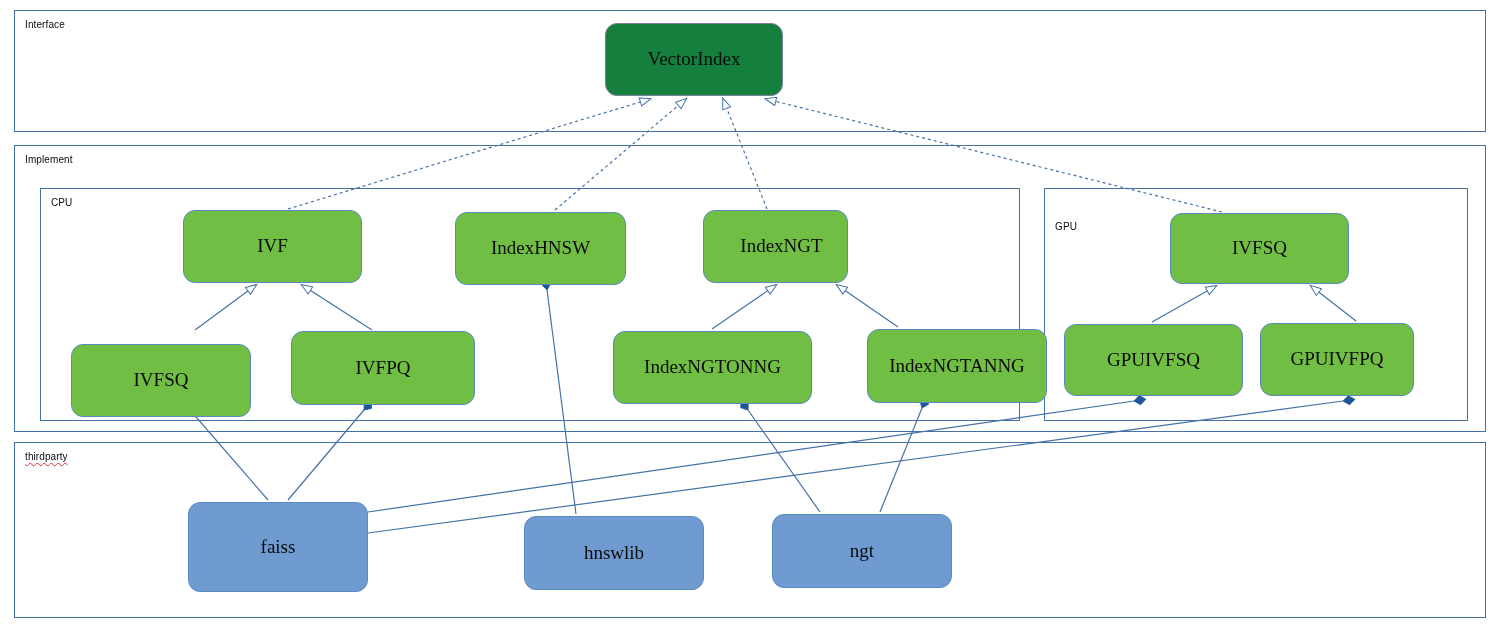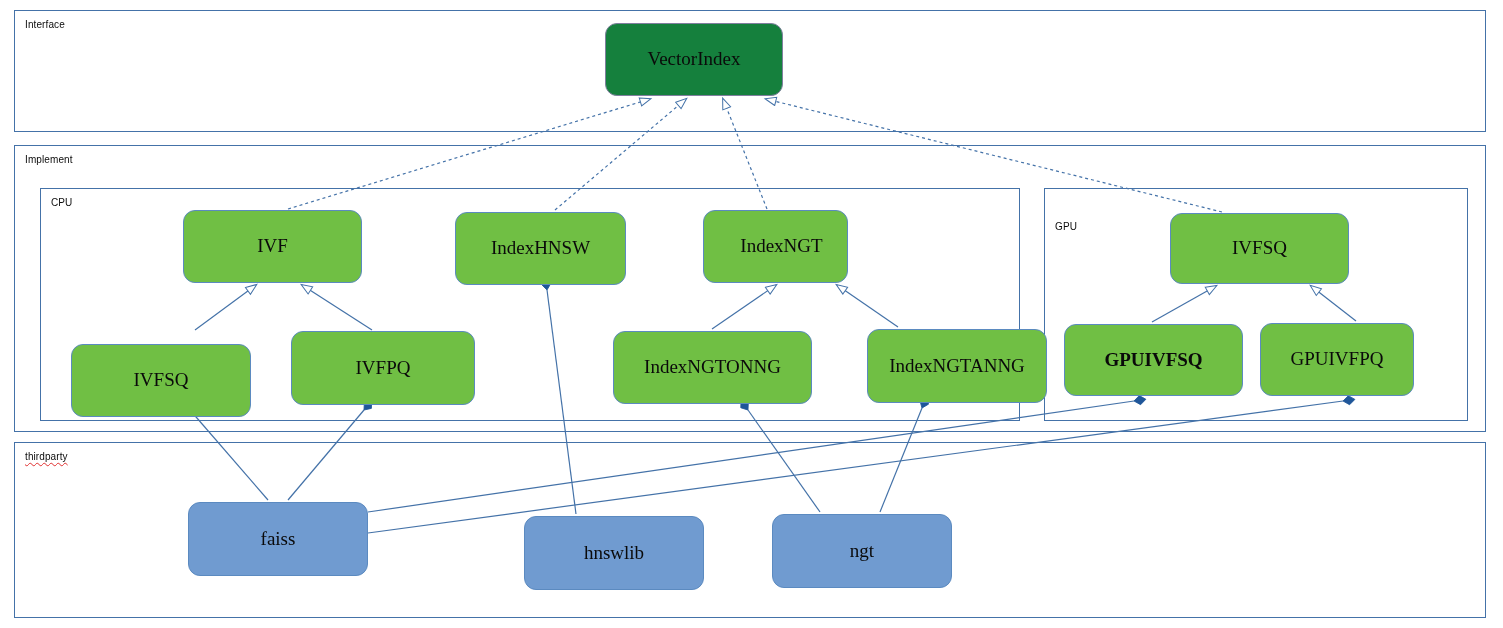--- a/index.html
+++ b/index.html
@@ -119,20 +119,20 @@
   <div id="node-layer">
       <div class="node iface" style="left: 605px; top: 23px; width: 178px; height: 73px;">VectorIndex</div>
       <div class="node impl" style="left: 183px; top: 210px; width: 179px; height: 73px;">IVF</div>
       <div class="node impl" style="left: 455px; top: 212px; width: 171px; height: 73px;">IndexHNSW</div>
       <div class="node impl" style="left: 703px; top: 210px; width: 145px; height: 73px; padding-left: 12px;">IndexNGT</div>
       <div class="node impl" style="left: 71px; top: 332px; width: 180px; height: 73px; margin-top: 12px;">IVFSQ</div>
       <div class="node impl" style="left: 291px; top: 331px; width: 184px; height: 74px;">IVFPQ</div>
       <div class="node impl" style="left: 613px; top: 331px; width: 199px; height: 73px;">IndexNGTONNG</div>
       <div class="node impl" style="left: 827px; top: 329px; width: 180px; height: 74px; margin-left: 40px;">IndexNGTANNG</div>
       <div class="node impl" style="left: 1170px; top: 213px; width: 179px; height: 71px;">IVFSQ</div>
-      <div class="node impl" style="left: 1064px; top: 324px; width: 179px; height: 72px; font-weight: bold;">GPUIVFSQ</div>
+      <div class="node impl" style="left: 1064px; top: 324px; width: 179px; height: 72px;">GPUIVFSQ</div>
       <div class="node impl" style="left: 1260px; top: 323px; width: 154px; height: 73px;">GPUIVFPQ</div>
-      <div class="node thirdp" style="left: 188px; top: 502px; width: 180px; height: 74px;">faiss</div>
+      <div class="node thirdp" style="left: 188px; top: 502px; width: 180px; height: 90px;">faiss</div>
       <div class="node thirdp" style="left: 486px; top: 516px; width: 180px; height: 74px; margin-left: 38px;">hnswlib</div>
       <div class="node thirdp" style="left: 772px; top: 514px; width: 180px; height: 74px;">ngt</div>
     </div>
 
 </div>
 
 </body></html>

